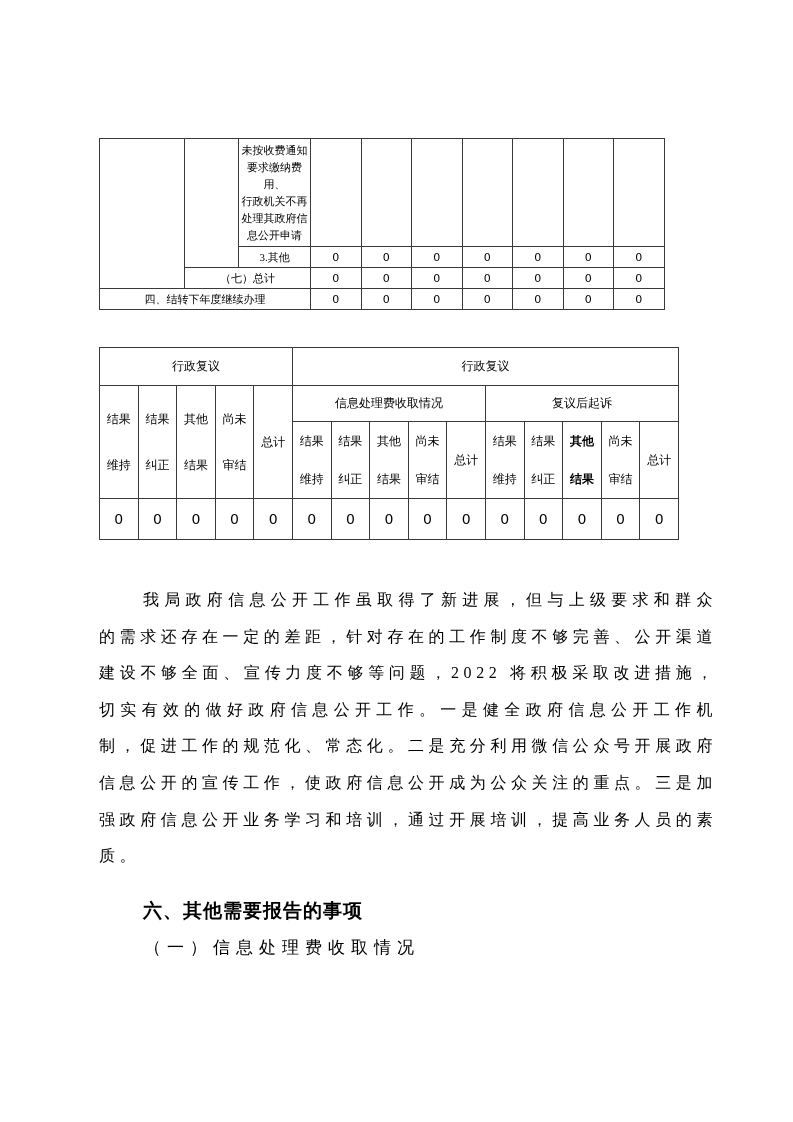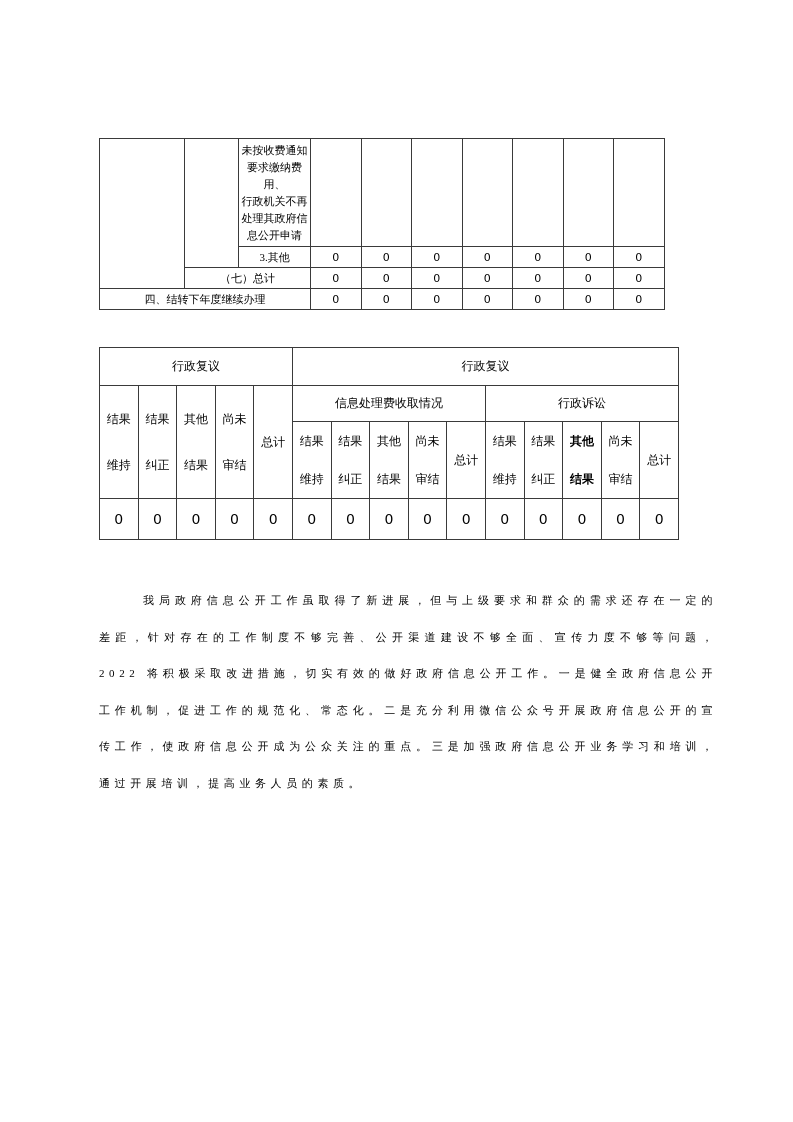--- a/index.html
+++ b/index.html
@@ -29,21 +29,21 @@
   .rowd{height:41px;}
   .bold{font-weight:700;}
   
   .h{position:absolute;font-family:"Liberation Sans",sans-serif;font-weight:700;
      font-size:19px;letter-spacing:3px;white-space:nowrap;color:#000;}
   #title4{left:147px;top:318px;}
   #title5{left:147px;top:548px;}
   #title6{left:143px;top:898px;letter-spacing:1px;}
   .para{
     position:absolute;left:99px;top:582px;width:618px;
-    font-size:11px;letter-spacing:4.6px;line-height:36.6px;
+    font-size:16px;letter-spacing:4.6px;line-height:36.6px;
     text-align:justify;text-indent:44px;color:#000;
   }
   .item{
     position:absolute;left:144px;top:936px;font-size:17px;letter-spacing:6px;
     white-space:nowrap;color:#000;
   }
 </style>
 </head>
 <body>
 
@@ -140,21 +140,21 @@
       <th rowspan="2" class="rs-head">结果
 维持</th>
       <th rowspan="2" class="rs-head">结果
 纠正</th>
       <th rowspan="2" class="rs-head">其他
 结果</th>
       <th rowspan="2" class="rs-head">尚未
 审结</th>
       <th rowspan="2" class="rs-head">总计</th>
       <th colspan="5">信息处理费收取情况</th>
-      <th colspan="5">行政诉讼</th>
+      <th colspan="5">复议后起诉</th>
     </tr>
     <tr class="rowg3">
       <th class="sub-head">结果
 维持</th>
       <th class="sub-head">结果
 纠正</th>
       <th class="sub-head">其他
 结果</th>
       <th class="sub-head">尚未
 审结</th>
@@ -184,14 +184,16 @@
       <td class="val2">0</td>
       <td class="val2">0</td>
       <td class="val2">0</td>
       <td class="val2">0</td>
     </tr>
   </tbody>
     </table>
 
   <div class="para">我局政府信息公开工作虽取得了新进展，但与上级要求和群众的需求还存在一定的差距，针对存在的工作制度不够完善、公开渠道建设不够全面、宣传力度不够等问题，2022 将积极采取改进措施，切实有效的做好政府信息公开工作。一是健全政府信息公开工作机制，促进工作的规范化、常态化。二是充分利用微信公众号开展政府信息公开的宣传工作，使政府信息公开成为公众关注的重点。三是加强政府信息公开业务学习和培训，通过开展培训，提高业务人员的素质。</div>
 
+  <div class="h" id="title6">六、其他需要报告的事项</div>
+  <div class="item">（一）信息处理费收取情况</div>
 
 </div>
 
 </body></html>

